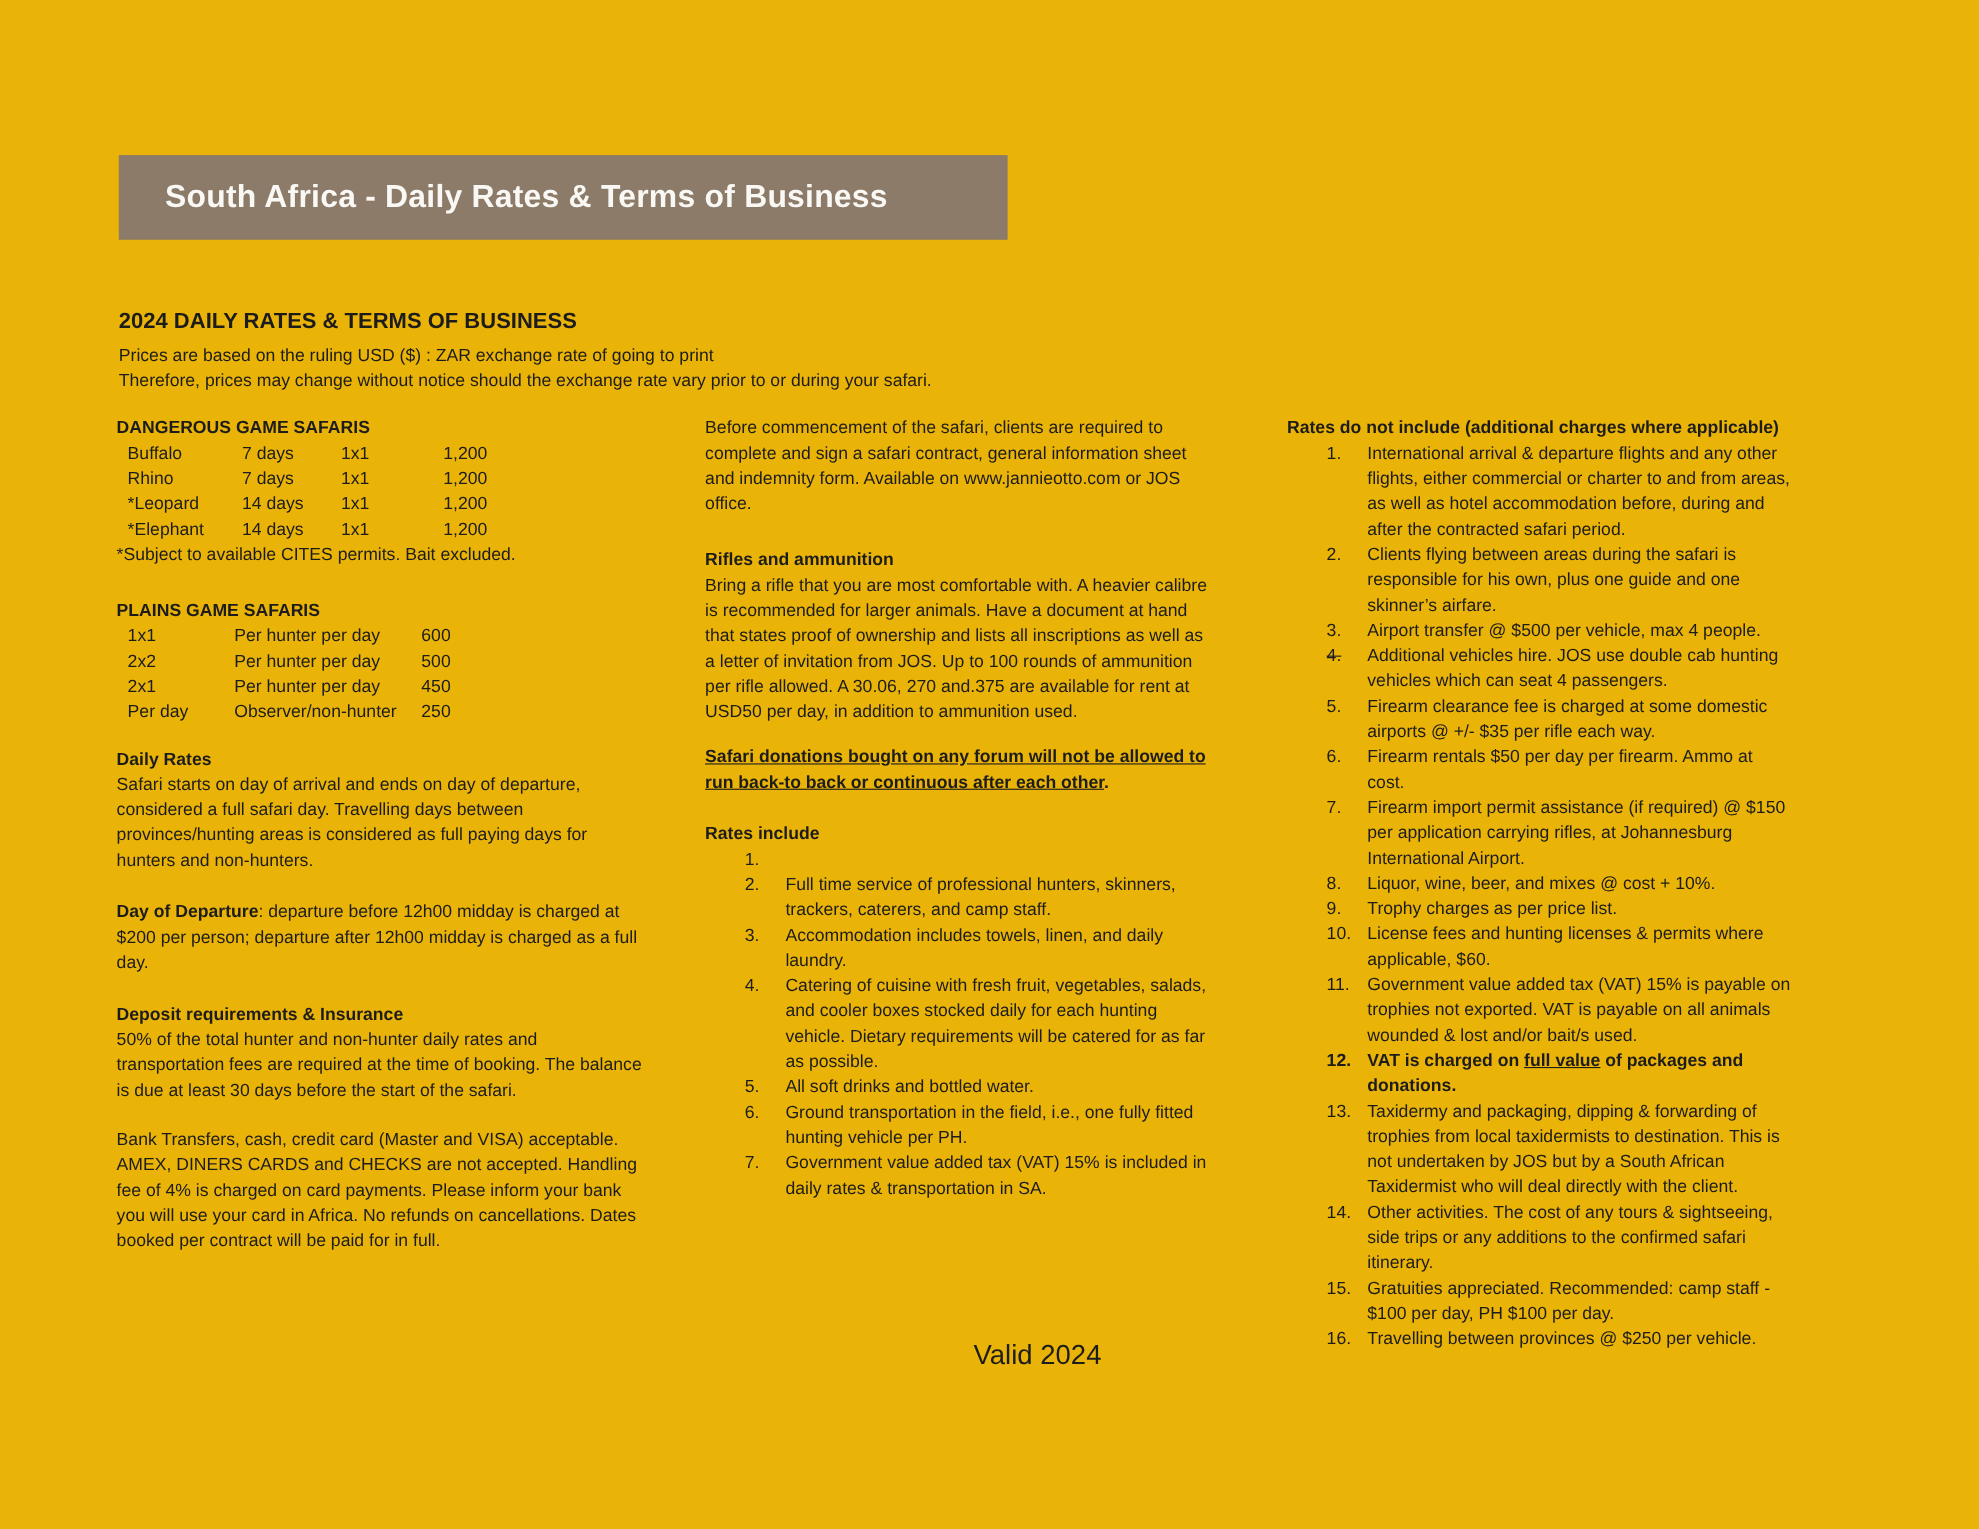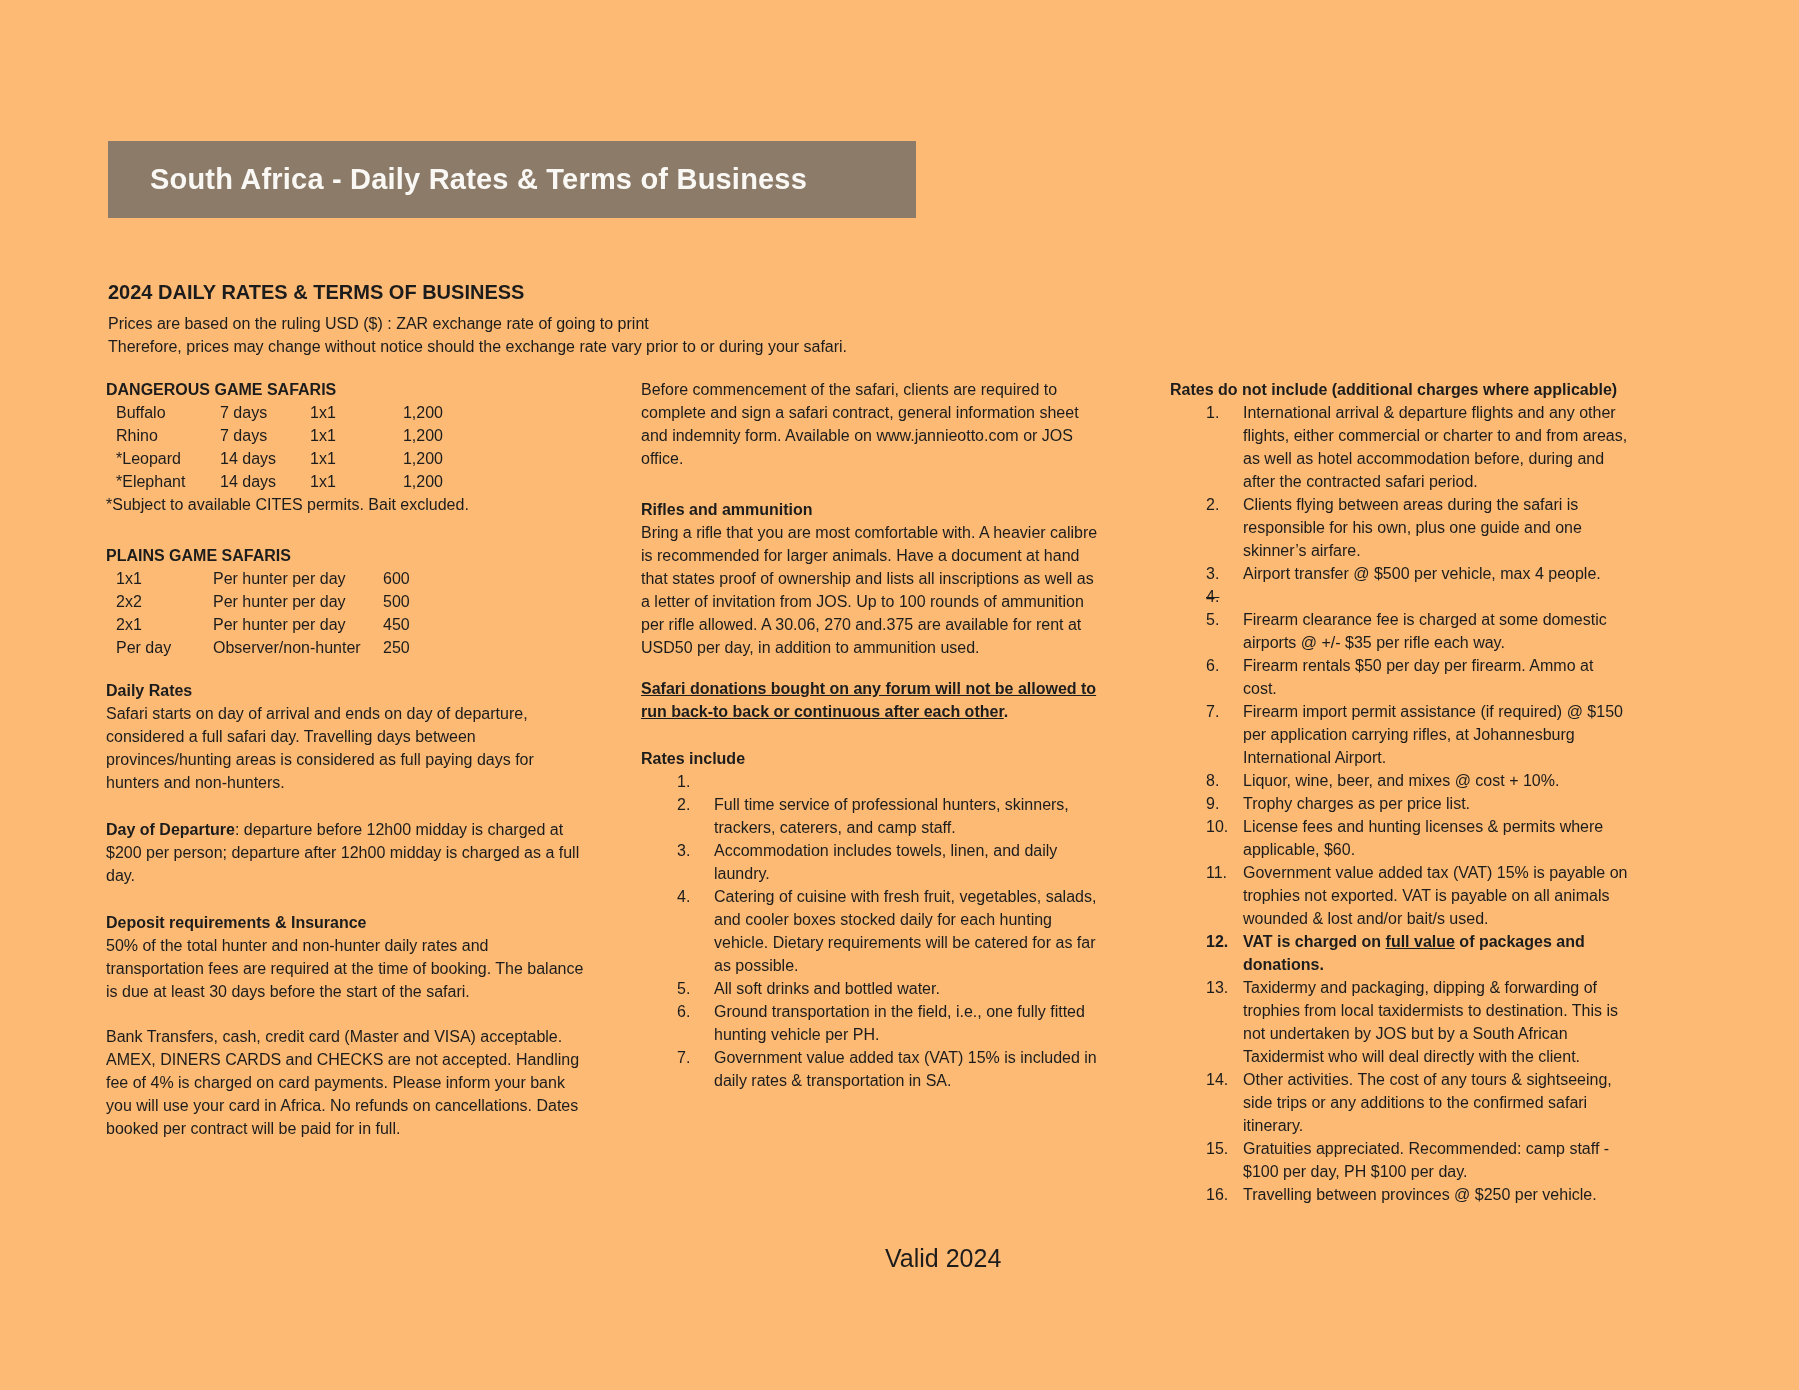--- a/index.html
+++ b/index.html
@@ -1,19 +1,19 @@
 <!DOCTYPE html>
 <html><head>
 <meta charset="utf-8">
 <style>
   html,body{margin:0;padding:0;background:#e8e8e8;}
   .page{
     position:relative;
     width:1799px;height:1390px;
-    background:#fdba74;
+    background:#eab308;
     font-family:"Liberation Sans",sans-serif;
     color:#1c1c1c;
     font-size:16px;line-height:23px;
     overflow:hidden;
   }
   .banner{
     position:absolute;left:108px;top:141px;width:808px;height:77px;
     background:#8C7B68;display:flex;align-items:center;
     box-sizing:border-box;padding-left:42px;
   }
@@ -44,21 +44,21 @@
   
   .nlist .li{display:flex;}
   .nlist .num{flex:0 0 73px;box-sizing:border-box;padding-left:36px;}
   .nlist .txt{flex:1;}
   .nlist .b{font-weight:bold;}
   .strike{text-decoration:line-through;}
   .u{text-decoration:underline;}
   .notice{margin-top:18px;font-weight:bold;}
   .valid{
     position:absolute;left:885px;top:1217px;
-    font-size:25px;line-height:30px;color:#1c1c1c;margin-top:26px;
+    font-size:25px;line-height:30px;color:#1c1c1c;
   }
 </style>
 </head>
 <body>
 
 <div class="page">
 
   <header class="banner">
     <span class="banner-title">South Africa - Daily Rates &amp; Terms of Business</span>
   </header>
@@ -185,20 +185,21 @@
         <div class="li">
           <span class="num">2.</span>
           <span class="txt"><span>Clients flying between areas during the safari is responsible for his own, plus one guide and one skinner’s airfare.</span></span>
         </div>
         <div class="li">
           <span class="num">3.</span>
           <span class="txt"><span>Airport transfer @ $500 per vehicle, max 4 people.</span></span>
         </div>
         <div class="li">
           <span class="num strike">4.</span>
+          <span class="txt"><span>Additional vehicles hire. JOS use double cab hunting vehicles which can seat 4 passengers.</span></span>
         </div>
         <div class="li">
           <span class="num">5.</span>
           <span class="txt"><span>Firearm clearance fee is charged at some domestic airports @ +/- $35 per rifle each way.</span></span>
         </div>
         <div class="li">
           <span class="num">6.</span>
           <span class="txt"><span>Firearm rentals $50 per day per firearm. Ammo at cost.</span></span>
         </div>
         <div class="li">

